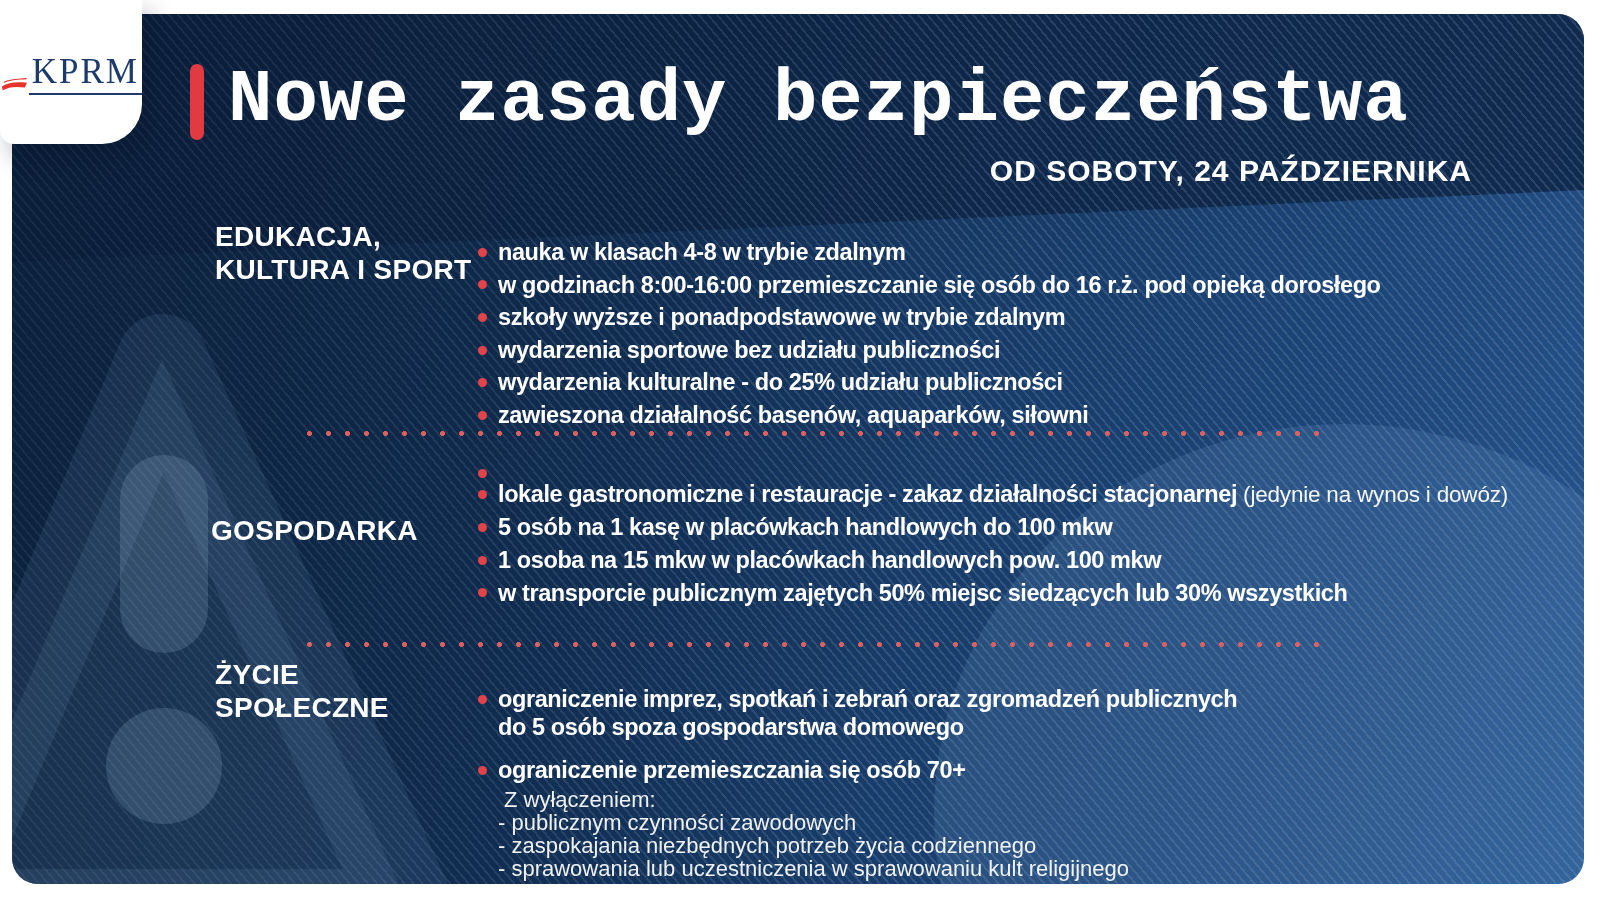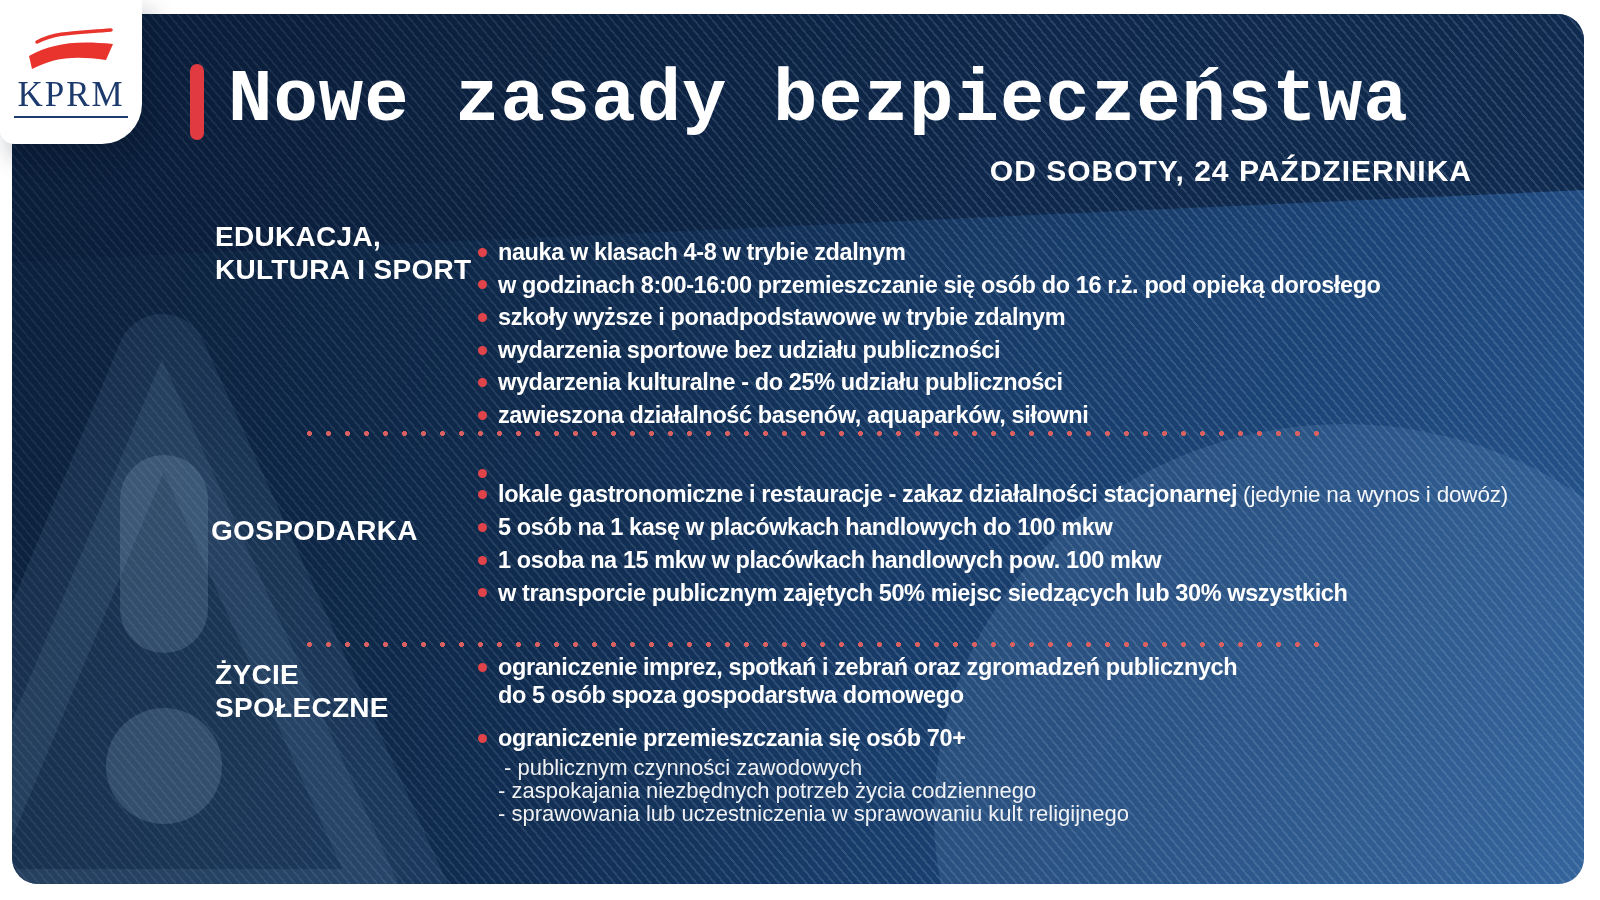--- a/index.html
+++ b/index.html
@@ -16,21 +16,21 @@
          background:repeating-linear-gradient(50deg,rgba(200,223,244,0.14) 0 2px,rgba(200,223,244,0) 2px 7px);}
   .bg-left-shade{position:absolute;inset:0;
          background:linear-gradient(100deg,rgba(8,24,47,0.55) 0%,rgba(8,24,47,0.28) 30%,rgba(8,24,47,0) 58%);}
   .bg-corner{position:absolute;right:-170px;bottom:-320px;width:820px;height:780px;border-radius:50%;
          background:rgba(140,185,225,0.14);}
   .watermark{position:absolute;left:0;top:0;z-index:1;}
 
   
   .logo{position:absolute;left:0;top:0;width:142px;height:144px;background:#ffffff;
         border-radius:0 0 40px 14px;box-shadow:10px 14px 24px rgba(7,20,40,0.30);z-index:6;
-        display:flex;flex-direction:column;align-items:center;}
+        display:flex;flex-direction:row;align-items:center;}
   .logo-flag{margin-top:24px;}
   .logo-text{font-family:"Liberation Serif",serif;font-size:35px;line-height:1;color:#1d3a6d;
         letter-spacing:2px;margin-top:5px;border-bottom:2px solid #1d3a6d;padding:0 3px 4px 3px;}
 
   
   .content{position:absolute;inset:0;z-index:3;color:#ffffff;}
   .accent-bar{position:absolute;left:178px;top:50px;width:14px;height:76px;border-radius:7px;background:#e23a41;}
   .title{position:absolute;left:216px;top:44px;font-family:Liberation Mono, monospace;
          font-size:74px;font-weight:bold;letter-spacing:1px;white-space:nowrap;}
   .subtitle{position:absolute;right:112px;top:140px;font-size:30px;font-weight:bold;
@@ -42,21 +42,21 @@
   #label-2{left:203px;top:645px;}
 
   .items{position:absolute;list-style:none;margin:8px;padding:0;font-size:23.5px;}
   .items li{display:flex;align-items:flex-start;}
   .dot{flex:0 0 9px;width:9px;height:9px;border-radius:50%;background:#e0434a;margin-right:11px;margin-top:11.8px;}
   .item-line{line-height:32.6px;white-space:nowrap;}
   .strong{font-weight:bold;letter-spacing:-0.4px;}
   .light{font-weight:normal;opacity:.95;font-size:22.5px;letter-spacing:-0.2px;}
   #items-0{left:458px;top:214px;}
   #items-1{left:458px;top:435px;}
-  #items-2{left:458px;top:632px;}
+  #items-2{left:458px;top:664px;}
   #items-2 .item-line{line-height:27.6px;}
   #items-2 li + li{margin-top:16px;}
   #items-2 .dot{margin-top:9px;}
   .sub{margin-top:3px;font-size:22px;font-weight:normal;line-height:23.2px;opacity:.93;}
   .sub-line{white-space:nowrap;}
   .sub-line:first-child{padding-left:6px;}
 
   .divider{position:absolute;height:5px;background-repeat:repeat-x;background-size:19px 5px;
            background-image:radial-gradient(circle,#db6161 2.2px,rgba(219,97,97,0) 2.8px);}
   #divider-0{left:288px;top:417px;width:1032px;}
@@ -174,20 +174,21 @@
             <div>
               <div class="item-line"><span class="strong">ograniczenie imprez, spotkań i zebrań oraz zgromadzeń publicznych</span></div>
               <div class="item-line"><span class="strong">do 5 osób spoza gospodarstwa domowego</span></div>
             </div>
           </li>
           <li>
             <span class="dot"></span>
             <div>
               <div class="item-line"><span class="strong">ograniczenie przemieszczania się osób 70+</span></div>
               <div class="sub">
+                <div class="sub-line">Z wyłączeniem:</div>
                 <div class="sub-line">- publicznym czynności zawodowych</div>
                 <div class="sub-line">- zaspokajania niezbędnych potrzeb życia codziennego</div>
                 <div class="sub-line">- sprawowania lub uczestniczenia w sprawowaniu kult religijnego</div>
               </div>
             </div>
           </li>
         </ul>
     </div>
   </div>
 

